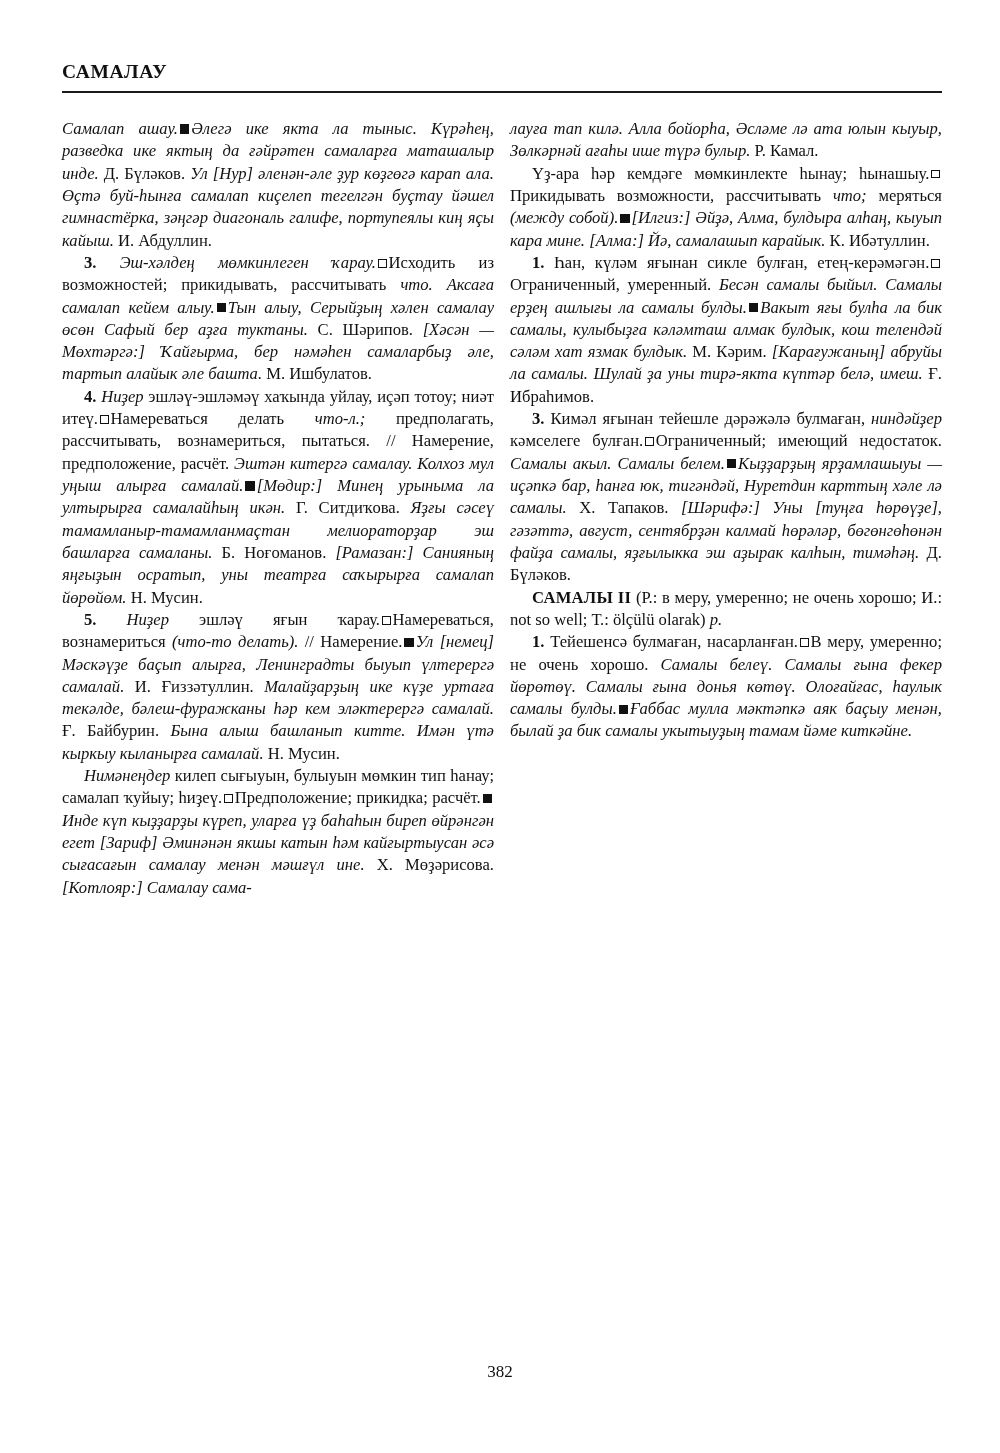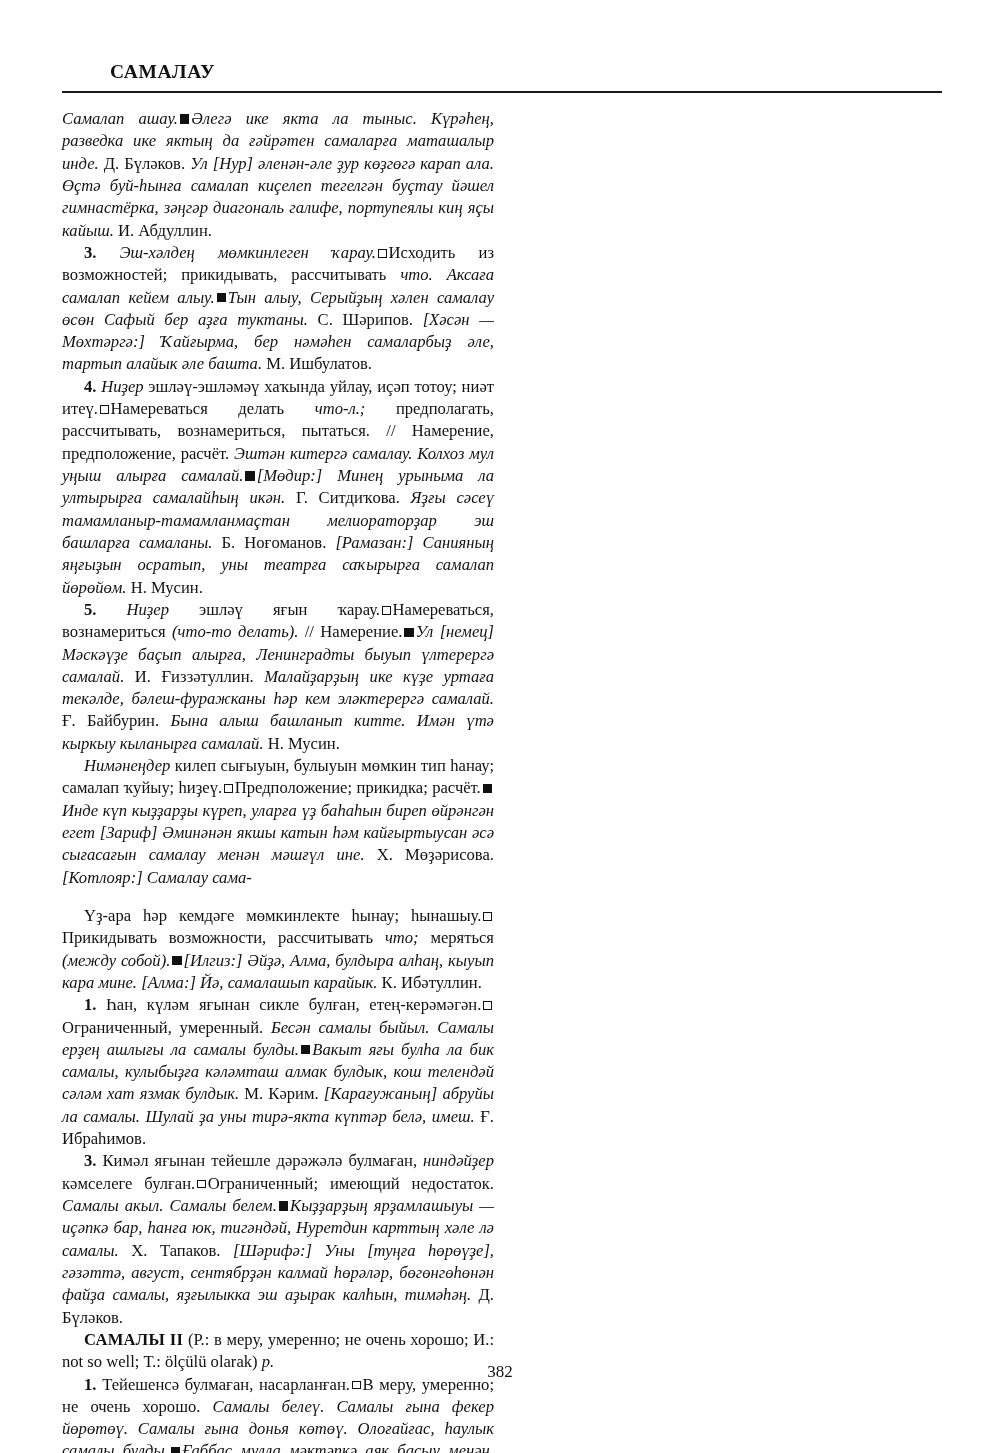--- a/index.html
+++ b/index.html
@@ -28,34 +28,33 @@
   
   .runhead {
     height: 42px;
   }
   .runhead-title {
     font-size: 19.5px;
     font-weight: bold;
     letter-spacing: 0.6px;
     line-height: 1;
     font-family: "Liberation Serif", "DejaVu Serif", serif;
-    margin-left: 48px;
   }
   .runhead-rule {
     margin-top: 9px;
     border: 0;
     border-top: 2.4px solid #1a1a1a;
     width: 100%;
   }
 
   
   .columns {
     display: flex;
-    flex-direction: column;
-    margin-top: 4px;
+    flex-direction: row;
+    margin-top: 14px;
     height: 1250px;
   }
   .col {
     width: 432px;
     box-sizing: border-box;
   }
   .gutter { width: 16px; flex: 0 0 16px; }
 
   .col p {
     margin: 0;
@@ -123,20 +122,21 @@
   <div class="columns">
     <div class="col" id="col-left">
         <p class="noindent"><span class="it">Самалап ашау.</span><span class="sq-filled"></span><span class="it">Әлегә ике якта ла тыныс. Күрәһең, разведка ике яктың да ғәйрәтен самаларға маташалыр инде.</span><span class="rom"> Д. Бүләков. </span><span class="it">Ул [Нур] әленән-әле ҙур көҙгөгә карап ала. Өçтә буй-һынға самалап киçелеп тегелгән буçтау йәшел гимнастёрка, зәңгәр диагональ галифе, портупеялы киң яçы кайыш.</span><span class="rom"> И. Абдуллин.</span></p>
         <p class="indent"><span class="bnum">3.</span><span class="it"> Эш-хәлдең мөмкинлеген ҡарау.</span><span class="sq-open"></span><span class="rom">Исходить из возможностей; прикидывать, рассчитывать </span><span class="it">что. Аксаға самалап кейем алыу.</span><span class="sq-filled"></span><span class="it">Тын алыу, Серыйҙың хәлен самалау өсөн Сафый бер аҙға туктаны.</span><span class="rom"> С. Шәрипов. </span><span class="it">[Хәсән — Мөхтәргә:] Ҡайғырма, бер нәмәһен самаларбыҙ әле, тартып алайык әле башта.</span><span class="rom"> М. Ишбулатов.</span></p>
         <p class="indent"><span class="bnum">4.</span><span class="it"> Ниҙер</span><span class="rom"> эшләү-эшләмәү хаҡында уйлау, иçәп тотоу; ниәт итеү.</span><span class="sq-open"></span><span class="rom">Намереваться делать </span><span class="it">что-л.;</span><span class="rom"> предполагать, рассчитывать, вознамериться, пытаться. // Намерение, предположение, расчёт. </span><span class="it">Эштән китергә самалау. Колхоз мул уңыш алырға самалай.</span><span class="sq-filled"></span><span class="it">[Мөдир:] Минең урыныма ла ултырырға самалайһың икән.</span><span class="rom"> Г. Ситдиҡова. </span><span class="it">Яҙғы сәсеү тамамланыр-тамамланмаçтан мелиораторҙар эш башларға самаланы.</span><span class="rom"> Б. Ноғоманов. </span><span class="it">[Рамазан:] Санияның яңғыҙын осратып, уны театрға саҡырырға самалап йөрөйөм.</span><span class="rom"> Н. Мусин.</span></p>
         <p class="indent"><span class="bnum">5.</span><span class="it"> Ниҙер</span><span class="rom"> эшләү яғын ҡарау.</span><span class="sq-open"></span><span class="rom">Намереваться, вознамериться </span><span class="it">(что-то делать).</span><span class="rom"> // Намерение.</span><span class="sq-filled"></span><span class="it">Ул [немец] Мәскәүҙе баçып алырға, Ленинградты быуып үлтерергә самалай.</span><span class="rom"> И. Ғиззәтуллин. </span><span class="it">Малайҙарҙың ике күҙе уртаға текәлде, бәлеш-фуражканы һәр кем эләктерергә самалай.</span><span class="rom"> Ғ. Байбурин. </span><span class="it">Бына алыш башланып китте. Имән үтә кыркыу кыланырға самалай.</span><span class="rom"> Н. Мусин.</span></p>
         <p class="indent"><span class="it">Нимәнеңдер</span><span class="rom"> килеп сығыуын, булыуын мөмкин тип һанау; самалап ҡуйыу; һиҙеү.</span><span class="sq-open"></span><span class="rom">Предположение; прикидка; расчёт.</span><span class="sq-filled"></span><span class="it">Инде күп кыҙҙарҙы күреп, уларға үҙ баһаһын биреп өйрәнгән егет [Зариф] Әминәнән якшы катын һәм кайғыртыусан әсә сығасағын самалау менән мәшғүл ине.</span><span class="rom"> Х. Мөҙәрисова. </span><span class="it">[Котлояр:] Самалау сама-</span></p>
       </div>
     <div class="gutter"></div>
     <div class="col" id="col-right">
+        <p class="noindent"><span class="it">лауға тап килә. Алла бойорһа, Әсләме лә ата юлын кыуыр, Зөлкәрнәй ағаһы ише түрә булыр.</span><span class="rom"> Р. Камал.</span></p>
         <p class="indent"><span class="rom">Үҙ-ара һәр кемдәге мөмкинлекте һынау; һынашыу.</span><span class="sq-open"></span><span class="rom">Прикидывать возможности, рассчитывать </span><span class="it">что;</span><span class="rom"> меряться </span><span class="it">(между собой).</span><span class="sq-filled"></span><span class="it">[Илгиз:] Әйҙә, Алма, булдыра алһаң, кыуып кара мине. [Алма:] Йә, самалашып карайык.</span><span class="rom"> К. Ибәтуллин.</span></p>
         <p class="indent"><span class="bnum">1.</span><span class="rom"> Һан, күләм яғынан сикле булған, етең-керәмәгән.</span><span class="sq-open"></span><span class="rom">Ограниченный, умеренный. </span><span class="it">Бесән самалы быйыл. Самалы ерҙең ашлығы ла самалы булды.</span><span class="sq-filled"></span><span class="it">Вакыт яғы булһа ла бик самалы, кулыбыҙға кәләмташ алмак булдык, кош телендәй сәләм хат язмак булдык.</span><span class="rom"> М. Кәрим. </span><span class="it">[Карағужаның] абруйы ла самалы. Шулай ҙа уны тирә-якта күптәр белә, имеш.</span><span class="rom"> Ғ. Ибраһимов.</span></p>
         <p class="indent"><span class="bnum">3.</span><span class="rom"> Кимәл яғынан тейешле дәрәжәлә булмаған, </span><span class="it">ниндәйҙер</span><span class="rom"> кәмселеге булған.</span><span class="sq-open"></span><span class="rom">Ограниченный; имеющий недостаток. </span><span class="it">Самалы акыл. Самалы белем.</span><span class="sq-filled"></span><span class="it">Кыҙҙарҙың ярҙамлашыуы — иçәпкә бар, һанға юк, тигәндәй, Нуретдин карттың хәле лә самалы.</span><span class="rom"> Х. Тапаков. </span><span class="it">[Шәрифә:] Уны [туңға һөрөүҙе], гәзәттә, август, сентябрҙән калмай һөрәләр, бөгөнгөһөнән файҙа самалы, яҙғылыкка эш аҙырак калһын, тимәһәң.</span><span class="rom"> Д. Бүләков.</span></p>
         <p class="indent"><span class="hw">САМАЛЫ II</span><span class="rom"> (Р.: в меру, умеренно; не очень хорошо; И.: not so well; Т.: ölçülü olarak) </span><span class="it">р.</span></p>
         <p class="indent"><span class="bnum">1.</span><span class="rom"> Тейешенсә булмаған, насарланған.</span><span class="sq-open"></span><span class="rom">В меру, умеренно; не очень хорошо. </span><span class="it">Самалы белеү. Самалы ғына фекер йөрөтөү. Самалы ғына донья көтөү. Олоғайғас, һаулык самалы булды.</span><span class="sq-filled"></span><span class="it">Ғаббас мулла мәктәпкә аяк баçыу менән, былай ҙа бик самалы укытыуҙың тамам йәме киткәйне.</span></p>
       </div>
   </div>
 
   <div class="folio">382</div>
 

